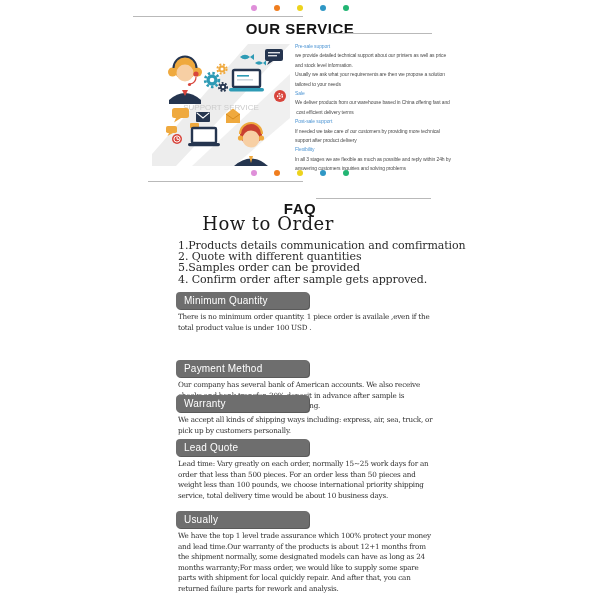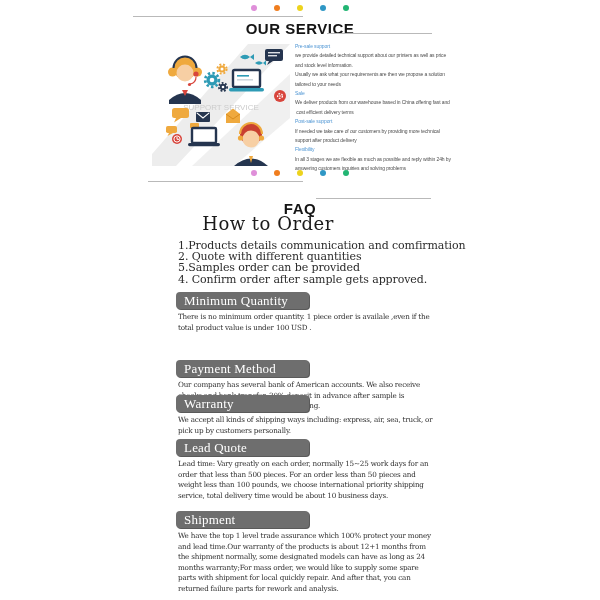--- a/index.html
+++ b/index.html
@@ -23,21 +23,21 @@
   .svc-b{color:#4d4d4d;}
 
   
   .order-title{position:absolute;left:0;top:213px;width:536px;text-align:center;
                font-family:"DejaVu Serif",serif;font-size:18px;letter-spacing:.5px;color:#1a1a1a;}
   .steps{position:absolute;left:178px;top:242px;font-family:"DejaVu Serif",serif;
          font-size:11px;letter-spacing:-0.1px;color:#2b2b2b;}
   .steps div{margin-bottom:3.2px;line-height:8px;}
   .qa{position:absolute;left:176px;width:258px;}
   .qbadge{display:block;width:125px;height:17px;line-height:17px;background:#6e6e6e;color:#ffffff;
-          border-radius:4px;padding-left:8px;font-family:Liberation Serif, serif;font-size:13px;
+          border-radius:4px;padding-left:8px;font-family:Liberation Sans, sans-serif;font-size:10px;
           letter-spacing:.2px;box-shadow:1px 1px 0 #5a5a5a;}
   .qtext{margin:3px 16px 0 2px;font-family:"DejaVu Serif",serif;font-size:7.2px;letter-spacing:-0.2px;
          line-height:10.6px;color:#2e2e2e;width:256px;}
   .s1{top:292px}.s2{top:360px}.s3{top:395px}.s4{top:439px}.s5{top:511px}
 </style>
 </head>
 <body>
 
 <div class="canvas">
 
@@ -205,17 +205,17 @@
   </div>
   <div class="qa s3">
     <span class="qbadge">Warranty</span>
     <p class="qtext">We accept all kinds of shipping ways including: express, air, sea, truck, or pick up by customers personally.</p>
   </div>
   <div class="qa s4">
     <span class="qbadge">Lead Quote</span>
     <p class="qtext">Lead time: Vary greatly on each order, normally 15~25 work days for an order that less than 500 pieces. For an order less than 50 pieces and weight less than 100 pounds, we choose international priority shipping service, total delivery time would be about 10 business days.</p>
   </div>
   <div class="qa s5">
-    <span class="qbadge">Shipment</span>
+    <span class="qbadge">Usually</span>
     <p class="qtext">We have the top 1 level trade assurance which 100% protect your money and lead time.Our warranty of the products is about 12+1 months from the shipment normally, some designated models can have as long as 24 months warranty;For mass order, we would like to supply some spare parts with shipment for local quickly repair. And after that, you can returned failure parts for rework and analysis.</p>
   </div>
 
 </div>
 
 </body></html>

